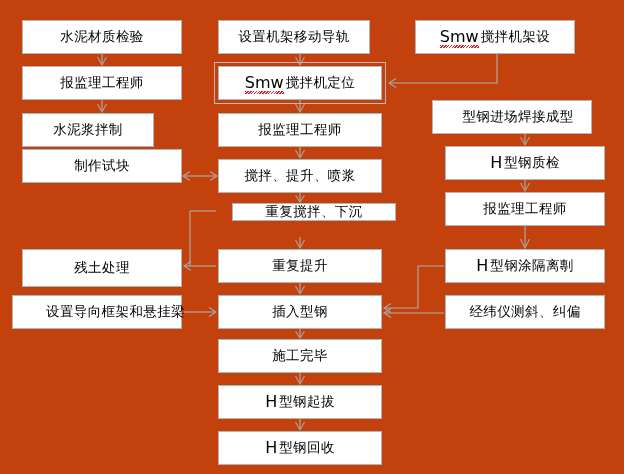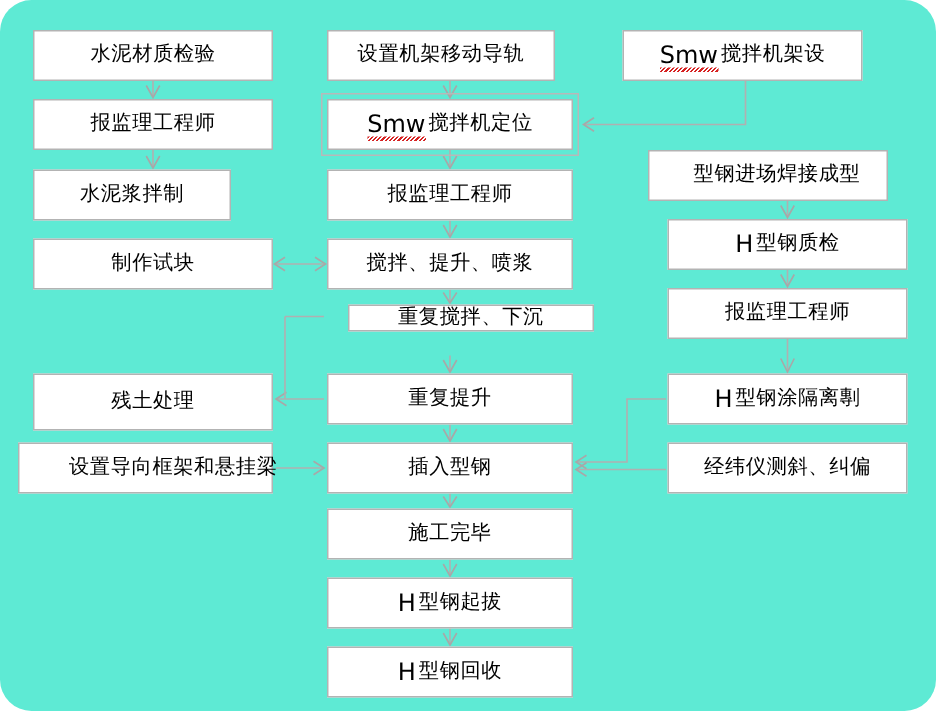--- a/index.html
+++ b/index.html
@@ -7,23 +7,22 @@
     padding: 0;
     background: #ffffff;
   }
   body {
     font-family: "DejaVu Sans", "Liberation Sans", sans-serif;
   }
   #canvas {
     position: relative;
     width: 624px;
     height: 474px;
-    background: #5eead4;
+    background: #c2410c;
     overflow: hidden;
-    border-radius: 21px;
   }
   .node {
     position: absolute;
     box-sizing: border-box;
     border: 1px solid #b3b3b3;
     background: #ffffff;
     color: #000000;
     display: flex;
     align-items: center;
     justify-content: center;
@@ -187,21 +186,21 @@
   <div id="node-layer">
       <div class="node" style="left: 22px; top: 20px; width: 160px; height: 34px;">
         <span>水泥材质检验</span>
       </div>
       <div class="node" style="left: 22px; top: 66px; width: 160px; height: 34px;">
         <span>报监理工程师</span>
       </div>
       <div class="node" style="left: 22px; top: 113px; width: 132px; height: 34px;">
         <span>水泥浆拌制</span>
       </div>
-      <div class="node" style="left: 22px; top: 159px; width: 160px; height: 34px;">
+      <div class="node" style="left: 22px; top: 149px; width: 160px; height: 34px;">
         <span>制作试块</span>
       </div>
       <div class="node" style="left: 22px; top: 249px; width: 160px; height: 38px; text-align: right;">
         <span>残土处理</span>
       </div>
       <div class="node" style="left: 12px; top: 295px; width: 170px; height: 34px; padding-left: 37px;">
         <span>设置导向框架和悬挂梁</span>
       </div>
       <div class="node" style="left: 218px; top: 20px; width: 152px; height: 34px;">
         <span>设置机架移动导轨</span>

